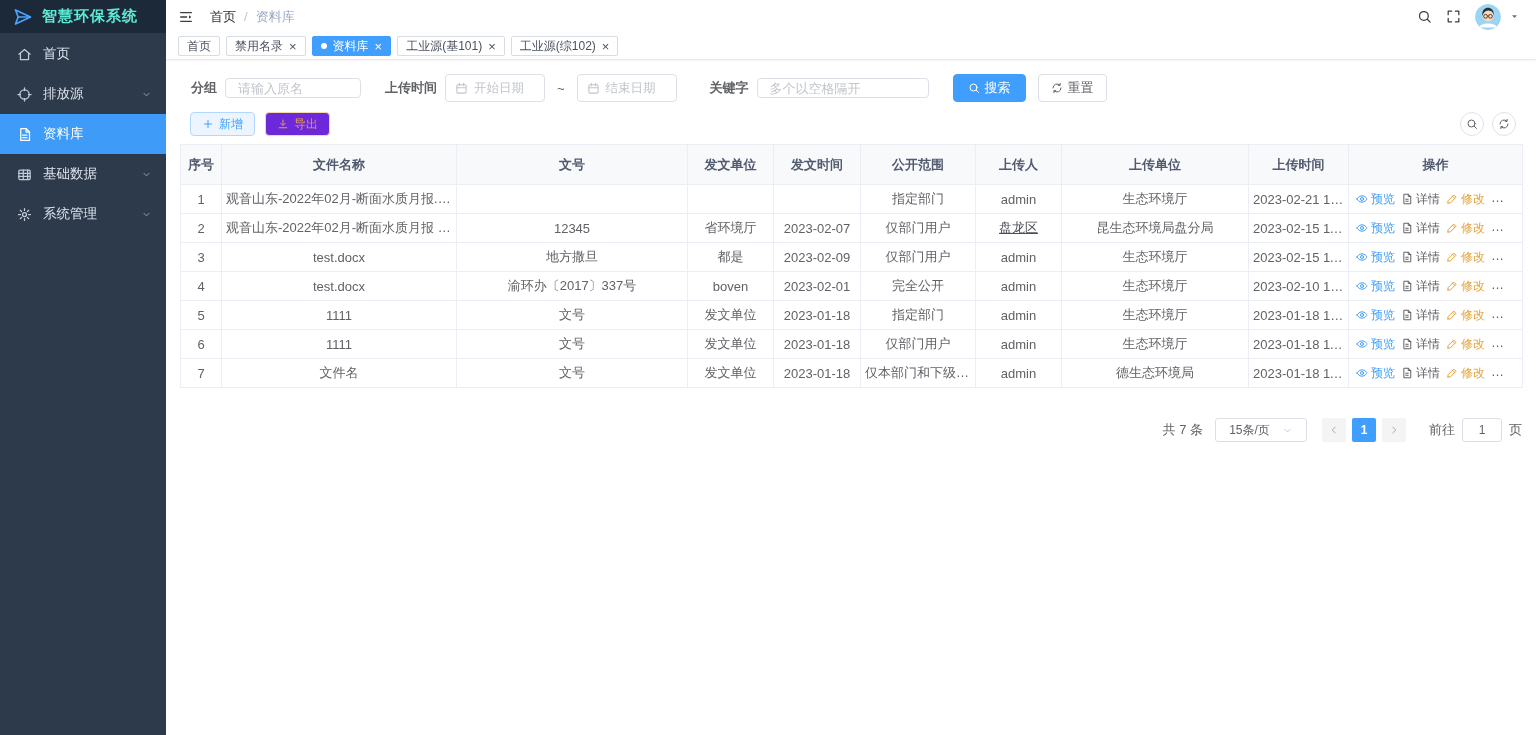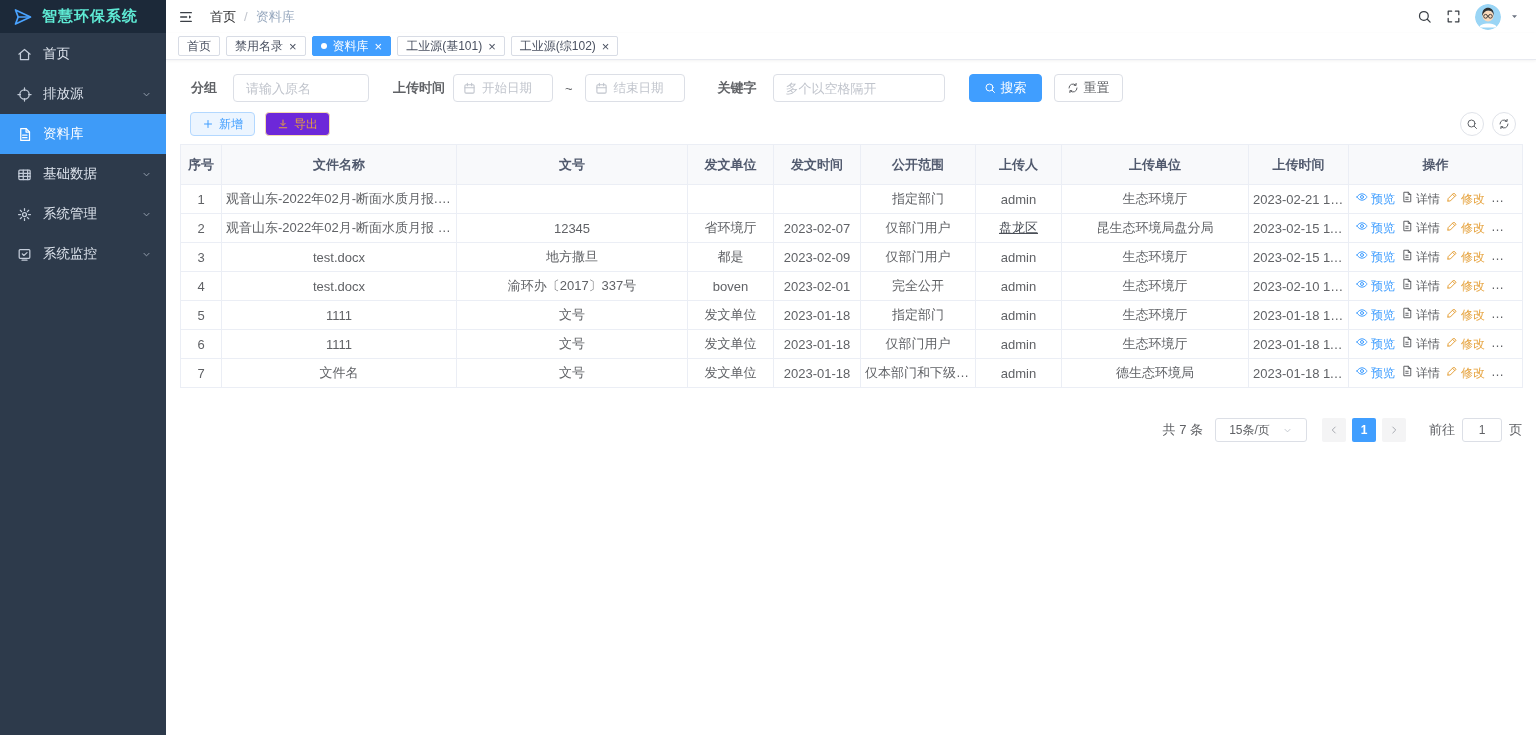--- a/index.html
+++ b/index.html
@@ -37,42 +37,42 @@
   .tab{height:20px;padding:0 8px;font-size:12px;display:inline-flex;align-items:center;gap:4px;border:1px solid #d8dce5;color:#495060;background:#fff;cursor:pointer;border-radius:2px;white-space:nowrap}
   .tab .dot{width:6px;height:6px;border-radius:50%;background:#fff;margin-right:2px}
   .tab.active{background:#409eff;border-color:#409eff;color:#fff}
   .tab-close{font-size:13px;line-height:1;margin-left:2px;cursor:pointer}
   
   .content{flex:1;padding:12px 14px 0}
   .filter-row{display:flex;align-items:center;margin:2px 0 10px;padding-left:11px}
   .flabel{font-weight:bold;font-size:13px;color:#606266;white-space:nowrap}
   .lbl-time{margin-left:24px}
   .lbl-kw{margin-left:33px}
-  .f-input{height:28px;border:1px solid #dcdfe6;border-radius:4px;padding:0 12px;font-size:13px;color:#606266;outline:none;margin-left:16px;background:#fff}
+  .f-input{height:20px;border:1px solid #dcdfe6;border-radius:4px;padding:0 12px;font-size:13px;color:#606266;outline:none;margin-left:8px;background:#fff}
   .f-input::placeholder{color:#c0c4cc}
   .group-input{width:136px}
   .kw-input{width:172px}
   .date-input{width:100px;height:28px;border:1px solid #dcdfe6;border-radius:4px;display:inline-flex;align-items:center;gap:6px;padding:0 9px;margin-left:8px;color:#c0c4cc;font-size:12.5px;background:#fff;cursor:pointer;white-space:nowrap}
   .date-input .cal{font-size:13px;color:#c0c4cc}
   .tilde{margin:0 4px 0 12px;color:#606266;font-size:13px}
   .btn{display:inline-flex;align-items:center;justify-content:center;gap:5px;border-radius:4px;cursor:pointer;font-size:13px;border:1px solid transparent;background:#fff;white-space:nowrap}
   .btn .i{font-size:12px}
   .btn-search{margin-left:24px;height:28px;padding:13px 14px;background:#409eff;border-color:#409eff;color:#fff}
   .btn-reset{margin-left:12px;height:28px;padding:0 12px;border-color:#dcdfe6;color:#606266}
   .action-row{display:flex;align-items:center;padding-left:10px;margin-bottom:8px}
   .btn-add{height:24px;padding:0 11px;font-size:12px;background:#ecf5ff;border-color:#b3d8ff;color:#409eff}
   .btn-export{height:24px;padding:0 11px;font-size:12px;background:#6d28d9;border-color:#f5dab1;color:#e6a23c;margin-left:10px}
   .circle-btns{margin-left:auto;display:flex;gap:8px;padding-right:6px}
   .circle-btn{width:24px;height:24px;border-radius:50%;border:1px solid #e0e3e9;display:inline-flex;align-items:center;justify-content:center;color:#5f6368;font-size:12px;cursor:pointer;background:#fff}
   
   .data-table{width:1342px;table-layout:fixed;border-collapse:collapse;font-size:13px;color:#606266}
   .data-table th{background:#f8f9fb;color:#515a6e;font-weight:bold;height:40px;border:1px solid #ebeef5;font-size:13px;padding:0 4px}
   .data-table td{height:29px;text-align:center;border:1px solid #ebeef5;overflow:hidden;white-space:nowrap;text-overflow:ellipsis;padding:0 4px}
   td.underline{text-decoration:underline;color:#4a4f57}
-  .ops .op{display:inline-flex;gap:3px;margin:0 3px;font-size:12px;cursor:pointer;text-decoration:none;vertical-align:middle}
+  .ops .op{display:inline-flex;align-items:center;gap:3px;margin:0 3px;font-size:12px;cursor:pointer;text-decoration:none;vertical-align:middle}
   .op .i{font-size:12px}
   
   .pagination{display:flex;align-items:center;justify-content:flex-end;margin-top:30px;font-size:13px;color:#606266}
   .pg-size{width:92px;height:24px;border:1px solid #dcdfe6;border-radius:3px;display:inline-flex;align-items:center;justify-content:center;gap:12px;margin:0 12px;color:#606266;font-size:12px;cursor:pointer}
   .pg-chev{color:#c0c4cc;font-size:11px}
   .pg-btn{width:24px;height:24px;border-radius:2px;background:#f4f4f5;color:#a8abb2;display:inline-flex;align-items:center;justify-content:center;margin:0 3px;cursor:pointer;font-size:12px}
   .pg-page{width:24px;height:24px;border-radius:2px;display:inline-flex;align-items:center;justify-content:center;margin:0 3px;font-size:12px;cursor:pointer}
   .pg-page.active{background:#409eff;color:#fff;font-weight:bold}
   .pg-goto{margin-left:20px}
   .pg-input{width:40px;height:24px;border:1px solid #dcdfe6;border-radius:3px;text-align:center;font-size:12px;color:#606266;margin:0 7px;outline:none}
@@ -140,35 +140,20 @@
           </span>
         </div>
         <div class="menu-item">
           <span class="i mi">
             <svg viewBox="0 0 24 24">
               <circle cx="12" cy="12" r="3.2"></circle>
               <path d="M12 2.5v3M12 18.5v3M2.5 12h3M18.5 12h3M5.3 5.3l2.1 2.1M16.6 16.6l2.1 2.1M18.7 5.3l-2.1 2.1M7.4 16.6l-2.1 2.1"></path>
             </svg>
           </span>
           <span class="mi-label">系统管理</span>
-          <span class="i arrow">
-            <svg viewBox="0 0 24 24">
-              <path d="M6.5 9.5 12 15l5.5-5.5"></path>
-            </svg>
-          </span>
-        </div>
-        <div class="menu-item">
-          <span class="i mi">
-            <svg viewBox="0 0 24 24">
-              <rect x="3.5" y="4" width="17" height="14" rx="1.5"></rect>
-              <path d="M8.5 11l2.5 2.5L16 9"></path>
-              <path d="M8 21h8"></path>
-            </svg>
-          </span>
-          <span class="mi-label">系统监控</span>
           <span class="i arrow">
             <svg viewBox="0 0 24 24">
               <path d="M6.5 9.5 12 15l5.5-5.5"></path>
             </svg>
           </span>
         </div>
       </nav>
   </aside>
 
   <div class="main">

